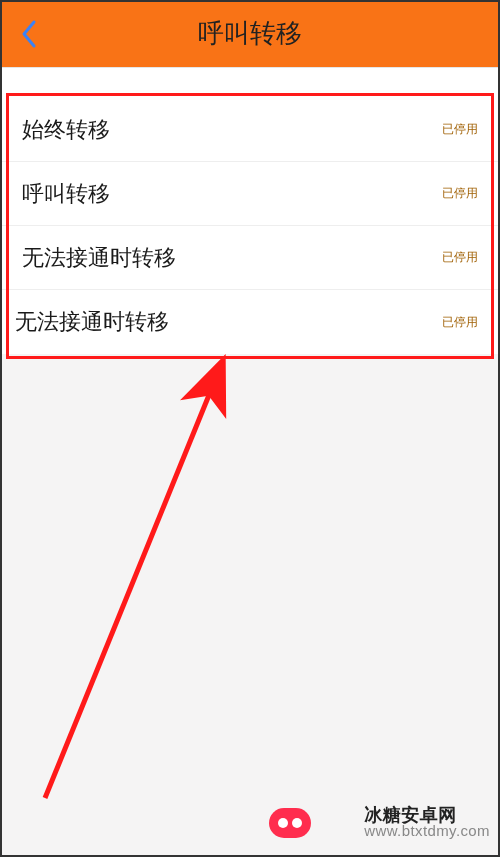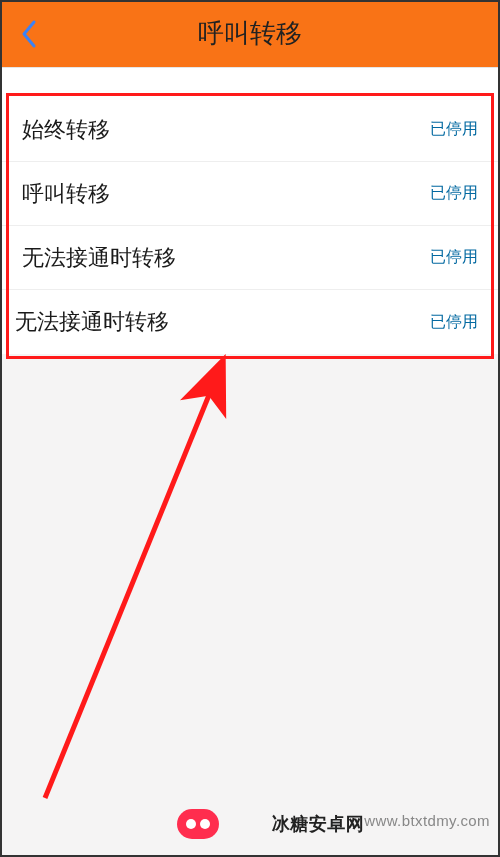--- a/index.html
+++ b/index.html
@@ -62,22 +62,22 @@
     padding: 0 22px;
     border-bottom: 1px solid #eee;
     cursor: pointer;
   }
   .list-row:last-child { border-bottom: none; padding-left: 15px; }
   .row-label {
     font-size: 22px;
     color: #1a1a1a;
   }
   .row-status {
-    font-size: 16px;
-    color: #0369a1;
+    font-size: 12px;
+    color: #a16207;
   }
   .highlight-box {
     position: absolute;
     left: 6px;
     right: 6px;
     top: -5px;
     bottom: -5px;
     border: 3px solid #ff1a1a;
     pointer-events: none;
     z-index: 30;
@@ -121,21 +121,21 @@
     color: #222;
     letter-spacing: 0.5px;
   }
   .wm-sub {
     font-family: Arial, sans-serif;
     font-size: 15px;
     color: #888;
     margin-top: -2px;
     letter-spacing: 0.4px;
   }
-  .wm-col { display:flex; flex-direction:row; line-height:1.05;margin-left:47px; }
+  .wm-col { display:flex; flex-direction:column; line-height:1.05;margin-left:47px; }
 </style>
 </head>
 <body>
 
 <div class="outer-border"></div>
 
 <div class="header">
   <div class="back-btn">
     <svg viewBox="0 0 18 30">
       <polyline points="14,3 4,15 14,27" fill="none" stroke="#3b82f6" stroke-width="3" stroke-linecap="round" stroke-linejoin="round"></polyline>

